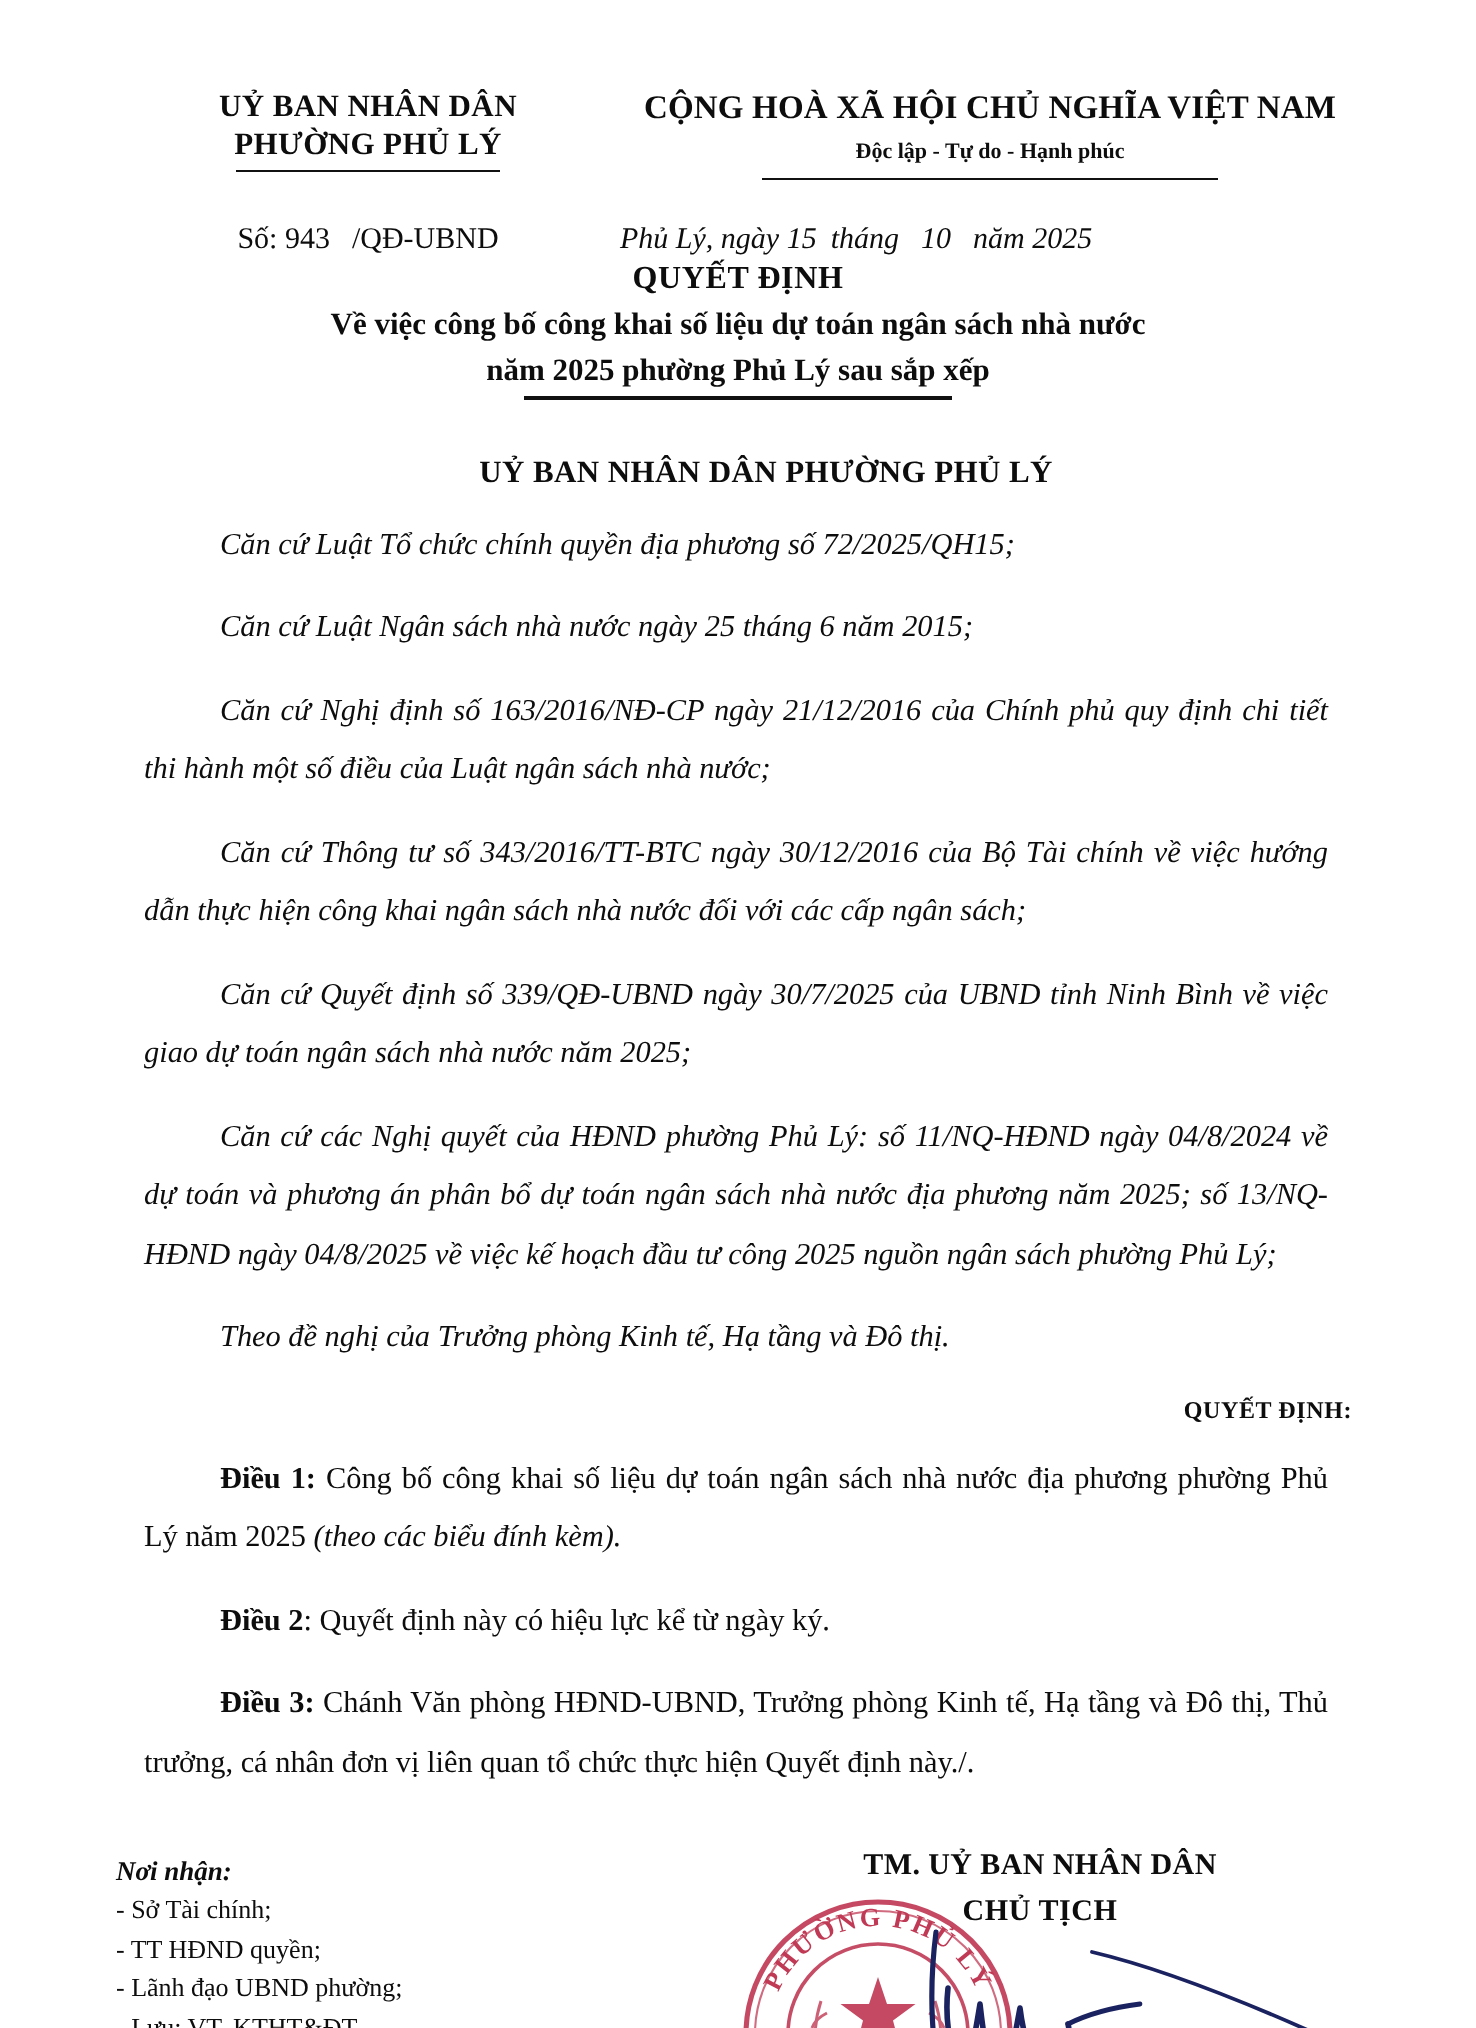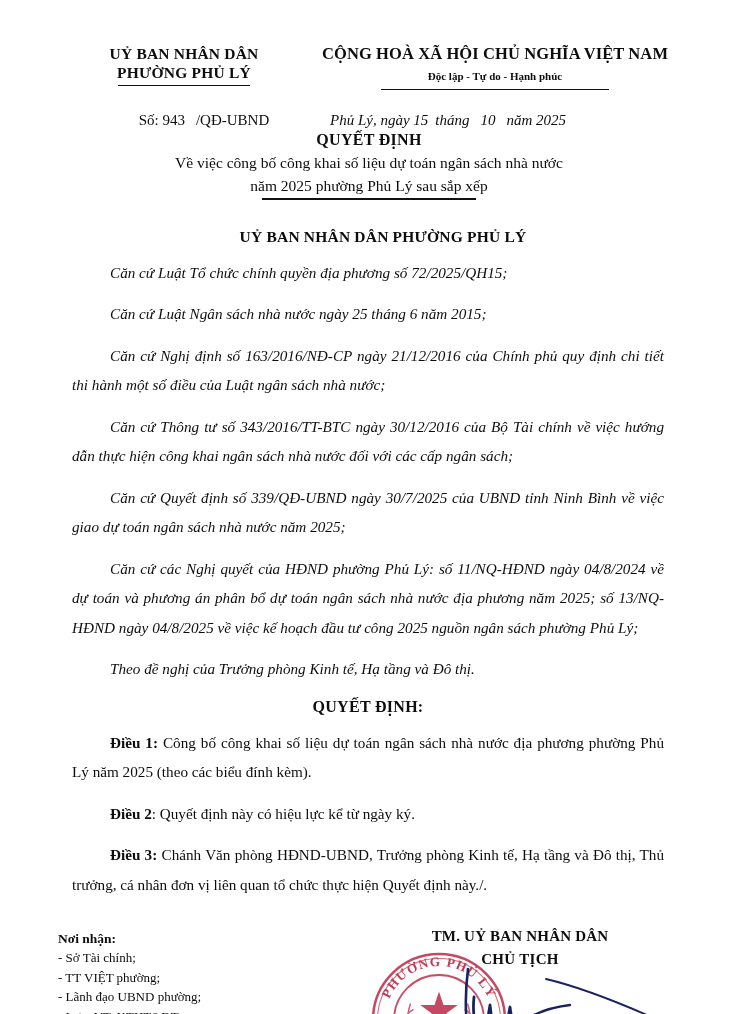--- a/index.html
+++ b/index.html
@@ -57,21 +57,21 @@
   .rule {
     height: 1.4px;
     background: #111;
     margin: 3px auto 0 auto;
   }
   .rule-left { width: 132px; }
   .rule-right { width: 228px; }
 
   .subhdr {
     display: flex;
-    padding: 22px 58px 0 78px;
+    padding: 22px 58px 0 58px;
   }
   .doc-no {
     width: 252px;
     flex: none;
     text-align: center;
     font-size: 15px;
   }
   .doc-date {
     flex: 1;
     font-style: italic;
@@ -84,21 +84,21 @@
   .title-block {
     text-align: center;
   }
   .title-main {
     font-weight: bold;
     font-size: 16px;
     letter-spacing: 0.3px;
     line-height: 22px;
   }
   .title-sub {
-    font-weight: normal;
+    font-weight: bold;
     font-size: 15.5px;
     line-height: 22px;
     max-width: 520px;
     margin: 1px auto 0 auto;
   }
   .title-underline {
     width: 214px;
     height: 1.3px;
     background: #111;
     margin: 1px auto 0 auto;
@@ -122,43 +122,44 @@
     font-size: 15.2px;
     line-height: 29.5px;
     text-align: justify;
     text-indent: 38px;
     text-justify: inter-word;
   }
   p.basis {
     font-style: italic;
   }
   .decide-head {
-    text-align: center;
-    font-weight: bold;
-    font-size: 16px;
+    text-align: right;
+    font-weight: bold;
+    font-size: 12px;
     letter-spacing: 0.3px;
     margin: 14px 0 2px 0;
   }
   .art-label { font-weight: bold; }
-  .ital { }
+  .ital { font-style: italic; }
 
   
   .footer {
     display: flex;
     padding: 0 56px 0 58px;
     margin-top: 26px;
     position: relative;
   }
   .recipients {
     width: 300px;
     flex: none;
     padding-top: 4px;
   }
   .recip-title {
     font-weight: bold;
+    font-style: italic;
     font-size: 13.5px;
     line-height: 19px;
   }
   .recip-item {
     font-size: 13px;
     line-height: 19.5px;
   }
   .signblock {
     flex: 1;
     text-align: center;
@@ -258,21 +259,21 @@
     <p class="para"><span class="art-label">Điều 2</span><span>: Quyết định này có hiệu lực kể từ ngày ký.</span></p>
 
     <p class="para"><span class="art-label">Điều 3:</span><span> Chánh Văn phòng HĐND-UBND, Trưởng phòng Kinh tế, Hạ tầng và Đô thị, Thủ trưởng, cá nhân đơn vị liên quan tổ chức thực hiện Quyết định này./.</span></p>
   </div>
 
   <div class="footer">
 
     <div class="recipients">
       <div class="recip-title">Nơi nhận:</div>
       <div class="recip-item">- Sở Tài chính;</div>
-      <div class="recip-item">- TT VIỆT phường;</div>
+      <div class="recip-item">- TT HĐND quyền;</div>
       <div class="recip-item">- Lãnh đạo UBND phường;</div>
       <div class="recip-item">- Lưu: VT, KTHT&amp;ĐT.</div>
     </div>
 
     <div class="signblock">
       <div class="sign-org">TM. UỶ BAN NHÂN DÂN</div>
       <div class="sign-role">CHỦ TỊCH</div>
 
       <svg class="seal" viewBox="0 0 200 200">
         <defs>

